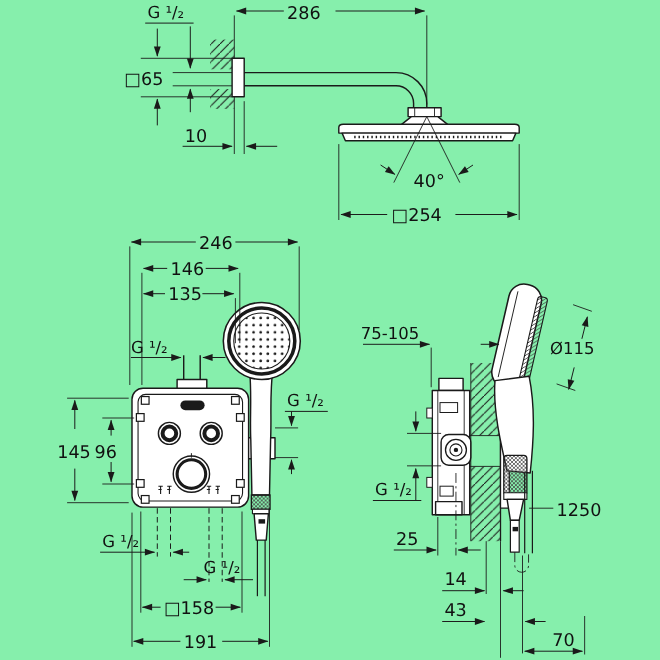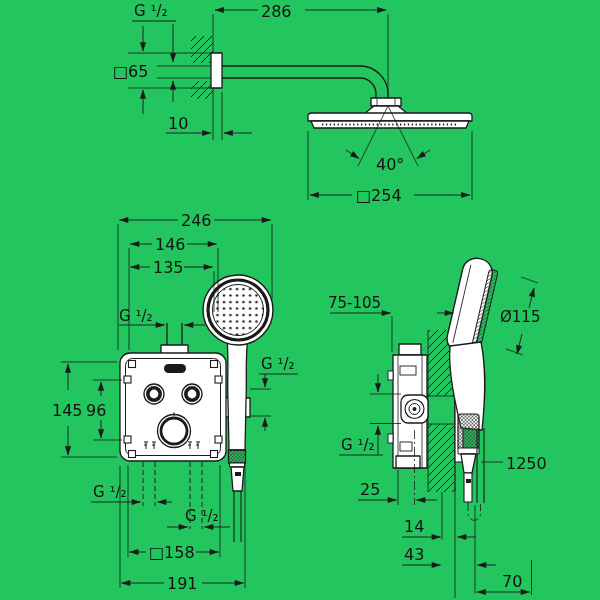--- a/index.html
+++ b/index.html
@@ -1,16 +1,16 @@
 <!DOCTYPE html>
 <html><head>
 <meta charset="utf-8">
 <style>
   html,body{margin:0;padding:0;background:#ffffff;}
-  .stage{width:600px;height:600px;background:#22c55e;position:relative;overflow:hidden;}
+  .stage{width:600px;height:600px;background:#86efac;position:relative;overflow:hidden;}
   .ol{fill:#fff;stroke:#1a1a1a;stroke-width:1.3;stroke-linejoin:round;}
   .ln{fill:none;stroke:#1a1a1a;stroke-width:1.3;}
   .thin{fill:none;stroke:#1a1a1a;stroke-width:0.8;}
   .dim{fill:none;stroke:#1a1a1a;stroke-width:0.9;}
   .dsh{fill:none;stroke:#1a1a1a;stroke-width:0.9;stroke-dasharray:5 3;}
   .cl{fill:none;stroke:#1a1a1a;stroke-width:0.8;stroke-dasharray:9 3 2 3;}
   .scr{fill:#fff;stroke:#1a1a1a;stroke-width:1.1;}
   .dk{fill:#1a1a1a;stroke:none;}
   .t{font-family:"DejaVu Sans","Liberation Sans",sans-serif;font-size:15px;fill:#111;}
   .big{font-size:16px;}

